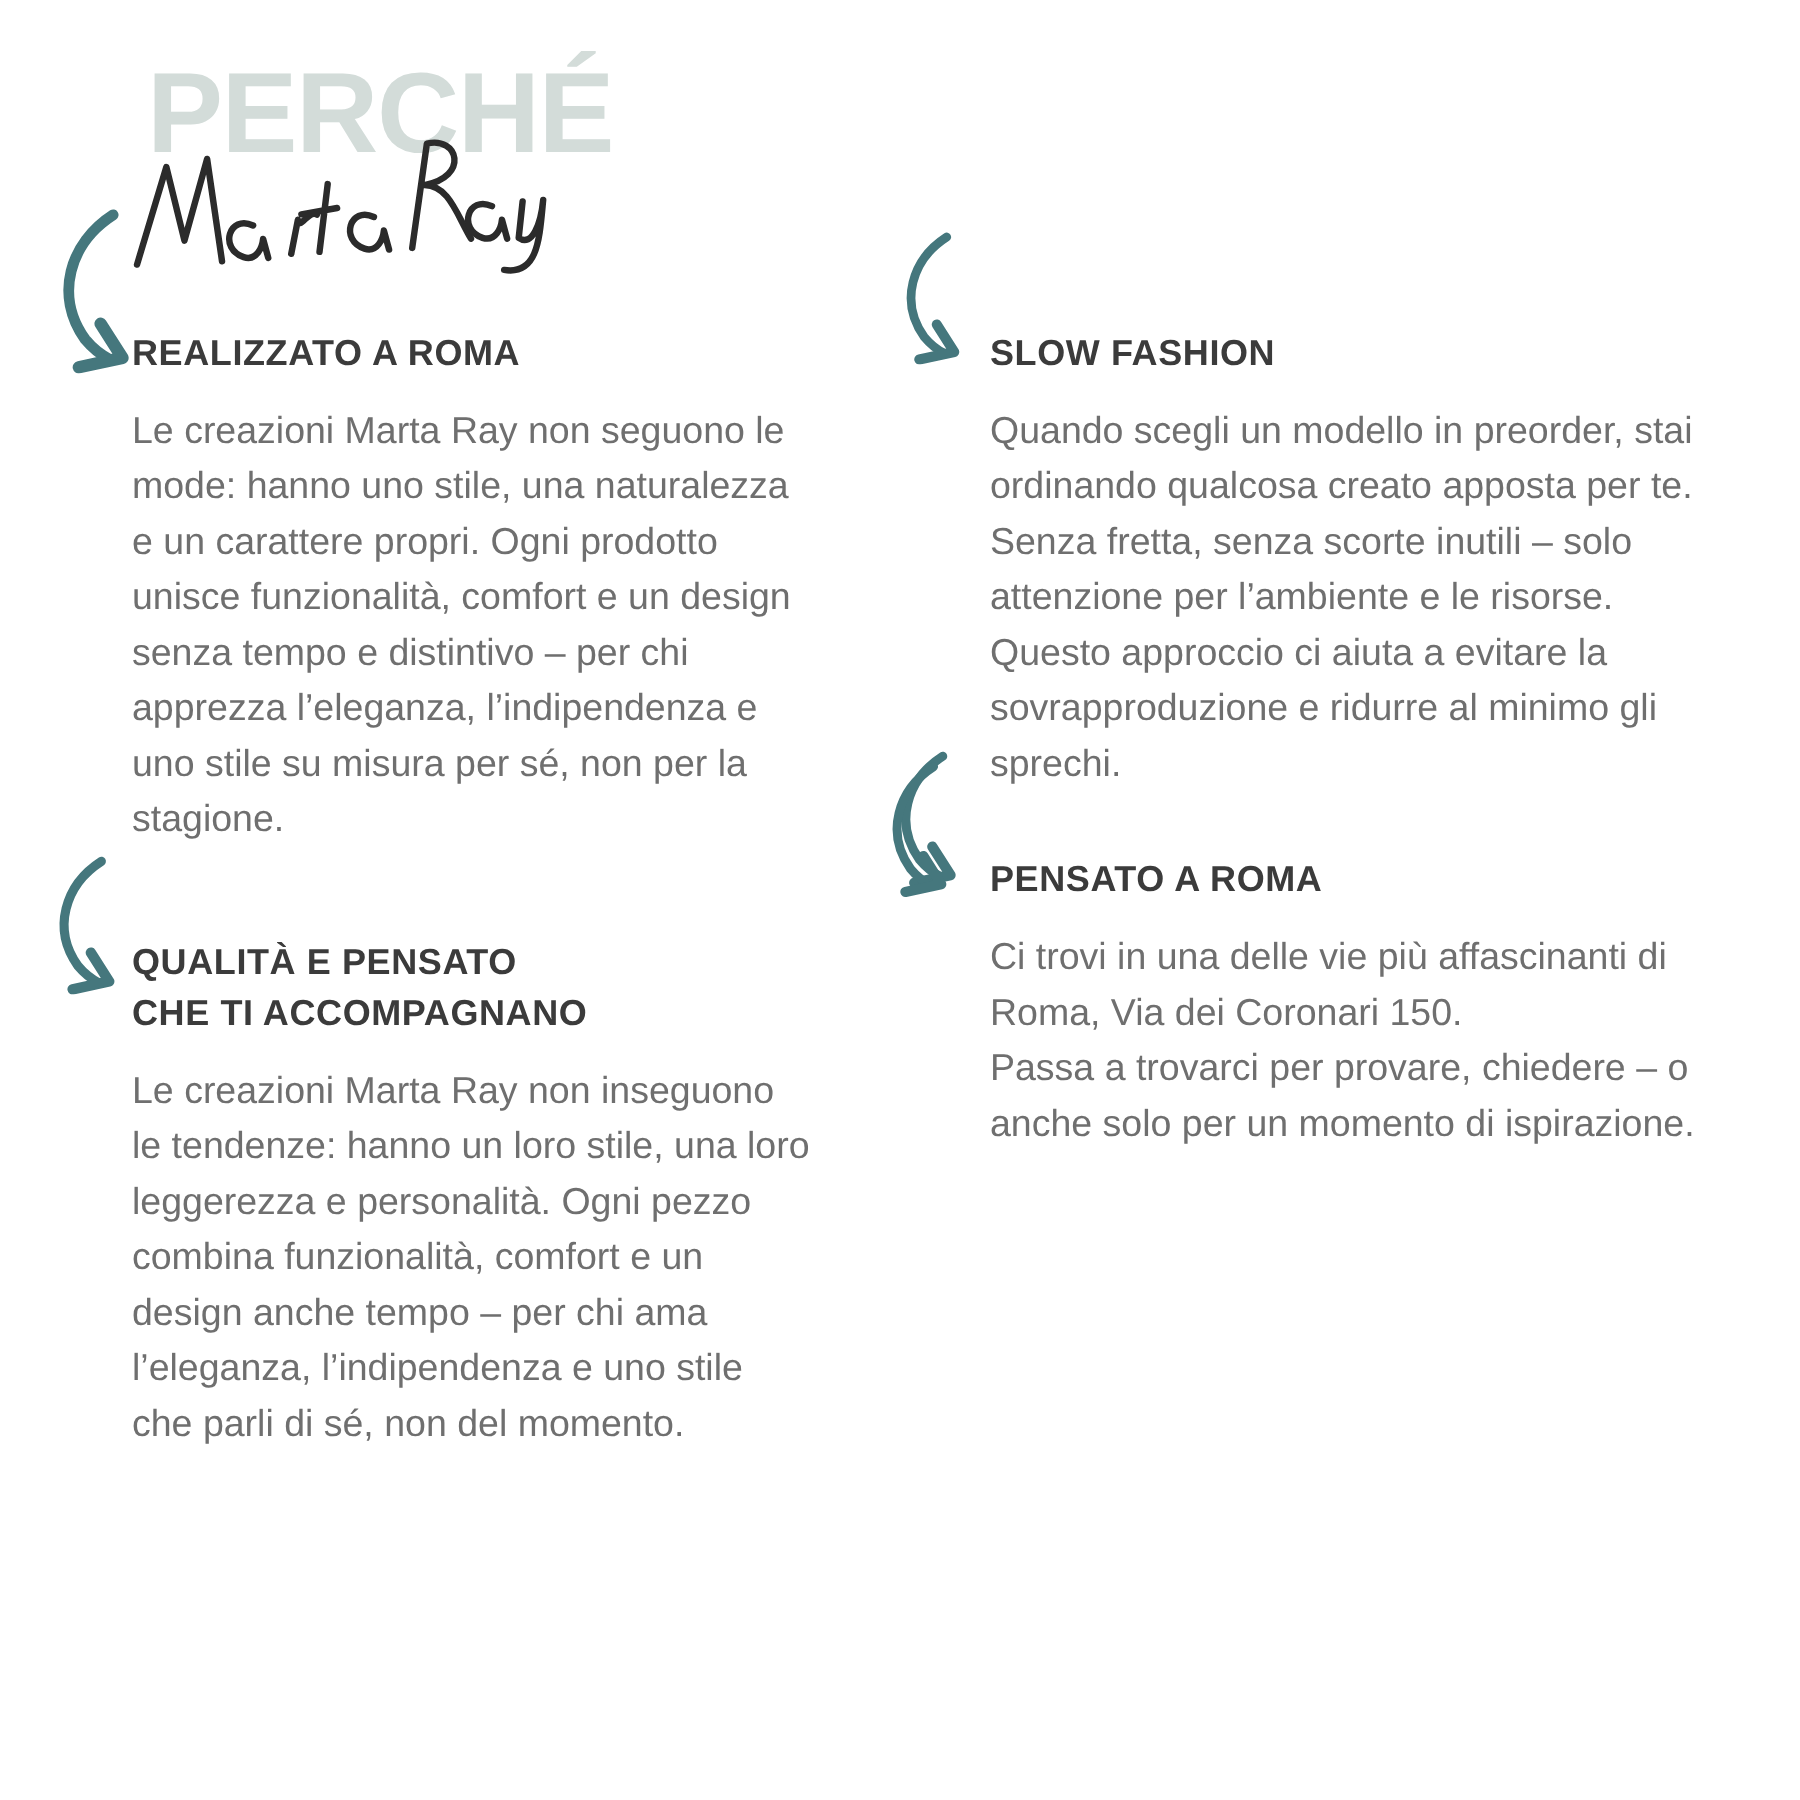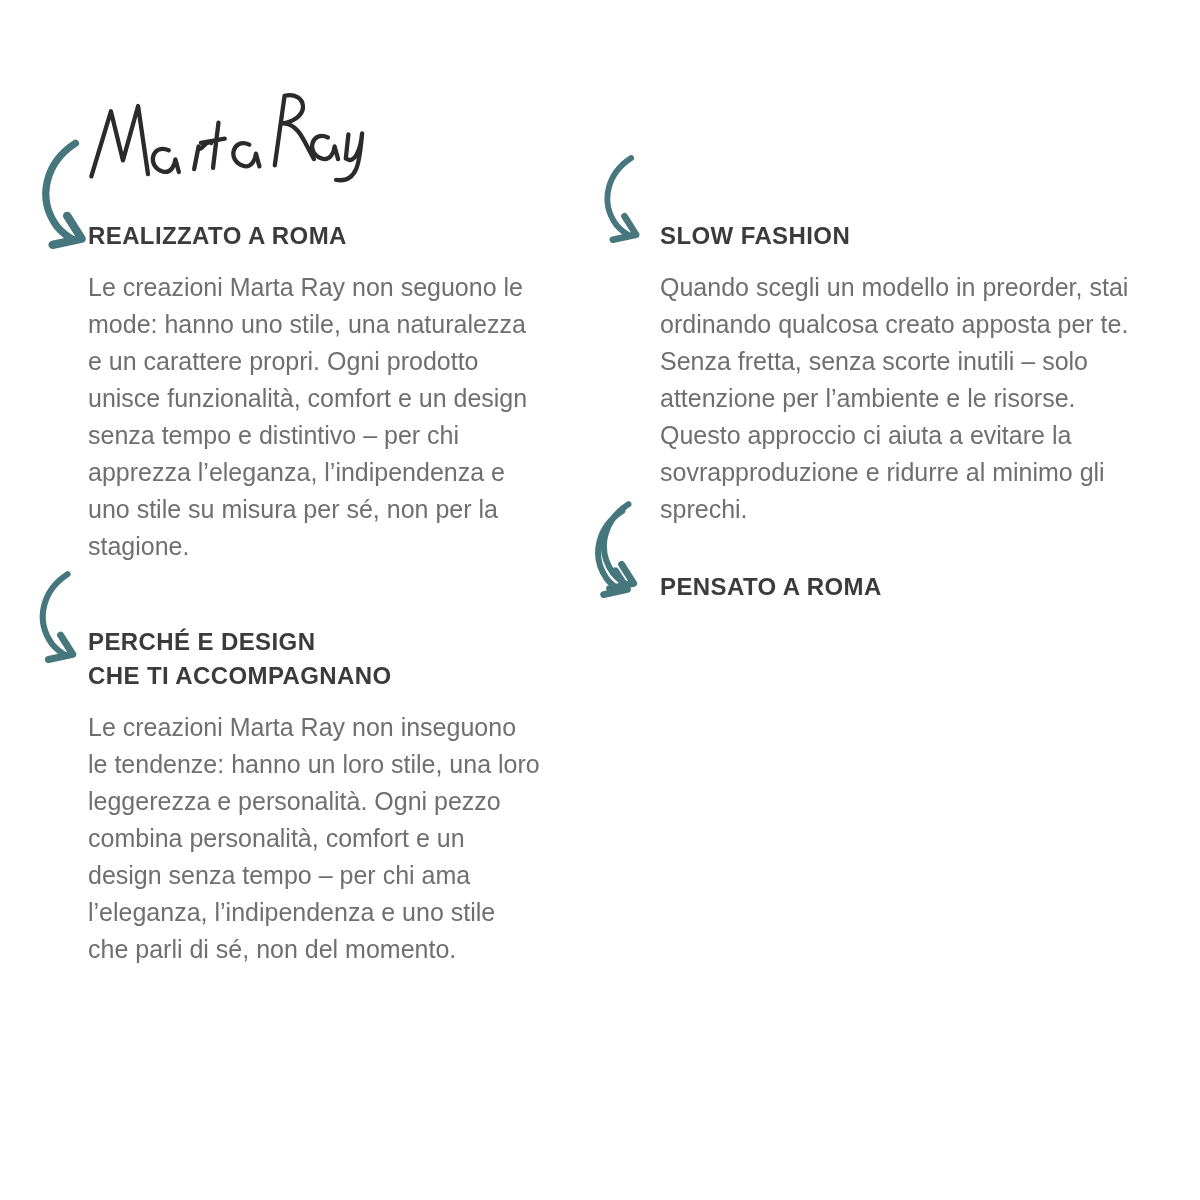--- a/index.html
+++ b/index.html
@@ -54,20 +54,21 @@
   .arrow-2 { left:-60px; top:-56px; width:60px; height:94px; }
   .arrow-3 { left:-70px; top:-66px; width:64px; height:90px; }
   .arrow-4 { left:-70px; top:-71px; width:58px; height:93px; }
   .arrow-5 { left:-82px; top:-64px; width:70px; height:92px; }
 </style>
 </head>
 <body>
 
 <div class="page">
 
+  <div class="brand-back">PERCHÉ</div>
 
   <div class="brand-script">
     <span class="sr-only">Marta Ray</span>
     <svg viewBox="0 0 340 110" aria-hidden="true">
       <path d="M6,86 L34,12 L44,70 L66,8 L72,88"></path>
       <path d="M98,62 c-18,-10 -28,16 -9,24 c10,4 15,-7 16,-13 l3,15"></path>
       <path d="M126,86 l7,-26 c1,9 9,-8 15,-3"></path>
       <path d="M158,34 l-10,52 m-12,-30 l28,-3"></path>
       <path d="M192,62 c-18,-10 -28,16 -9,24 c10,4 15,-7 16,-13 l3,15"></path>
       <path d="M220,88 L237,8 C262,4 268,36 233,40 C252,42 256,64 266,84"></path>
@@ -85,23 +86,23 @@
       </svg>
       <h2>REALIZZATO A ROMA</h2>
       <p class="body">Le creazioni Marta Ray non seguono le mode: hanno uno stile, una naturalezza e un carattere propri. Ogni prodotto unisce funzionalità, comfort e un design senza tempo e distintivo – per chi apprezza l’eleganza, l’indipendenza e uno stile su misura per sé, non per la stagione.</p>
     </section>
 
     <section class="s2">
       <svg class="arrow arrow-2" viewBox="0 0 66 108" aria-hidden="true">
         <path class="stem" d="M44,6 C16,24 6,58 26,86 C31,92 36,96 42,99"></path>
         <path class="head" d="M22,104 L50,98 L36,76"></path>
       </svg>
-      <h2>PERCHÉ E DESIGN
+      <h2>QUALITÀ E PENSATO
 CHE TI ACCOMPAGNANO</h2>
-      <p class="body">Le creazioni Marta Ray non inseguono le tendenze: hanno un loro stile, una loro leggerezza e personalità. Ogni pezzo combina personalità, comfort e un design senza tempo – per chi ama l’eleganza, l’indipendenza e uno stile che parli di sé, non del momento.</p>
+      <p class="body">Le creazioni Marta Ray non inseguono le tendenze: hanno un loro stile, una loro leggerezza e personalità. Ogni pezzo combina funzionalità, comfort e un design anche tempo – per chi ama l’eleganza, l’indipendenza e uno stile che parli di sé, non del momento.</p>
     </section>
 
   </div>
 
   <div class="col col-right">
 
     <section class="s1">
       <svg class="arrow arrow-3" viewBox="0 0 66 108" aria-hidden="true">
         <path class="stem" d="M44,6 C16,24 6,58 26,86 C31,92 36,96 42,99"></path>
         <path class="head" d="M22,104 L50,98 L36,76"></path>
@@ -116,17 +117,19 @@
         <path class="head" d="M22,104 L50,98 L36,76"></path>
       </svg>
     </section>
 
     <section class="s3">
       <svg class="arrow arrow-5" viewBox="0 0 66 108" aria-hidden="true">
         <path class="stem" d="M44,6 C16,24 6,58 26,86 C31,92 36,96 42,99"></path>
         <path class="head" d="M22,104 L50,98 L36,76"></path>
       </svg>
       <h2>PENSATO A ROMA</h2>
+      <p class="body">Ci trovi in una delle vie più affascinanti di Roma, Via dei Coronari 150.
+Passa a trovarci per provare, chiedere – o anche solo per un momento di ispirazione.</p>
     </section>
 
   </div>
 
 </div>
 
 </body></html>

